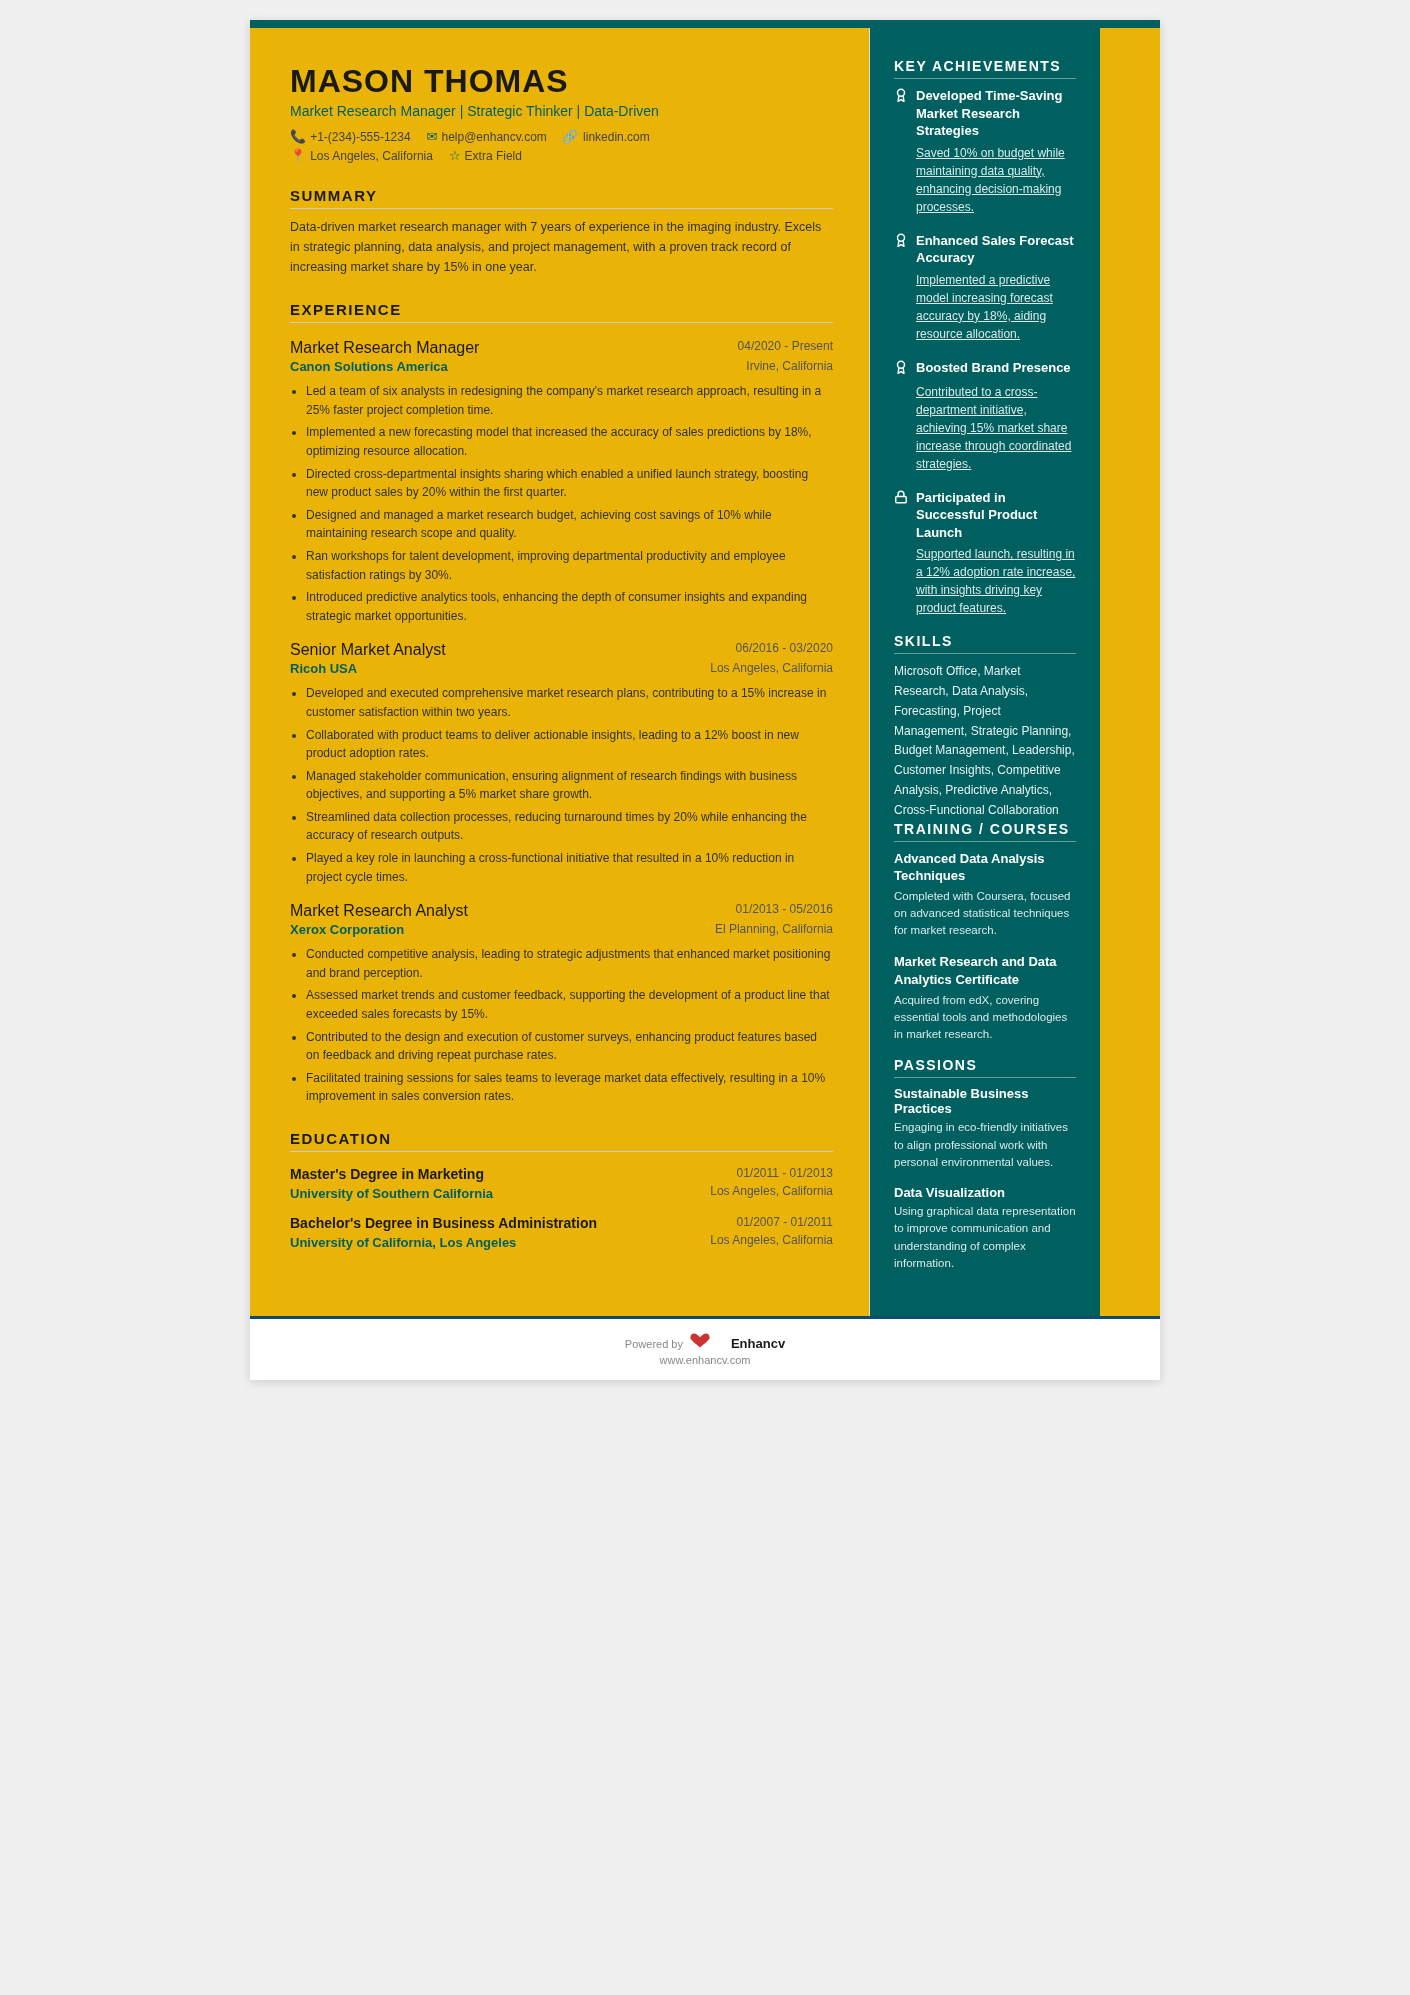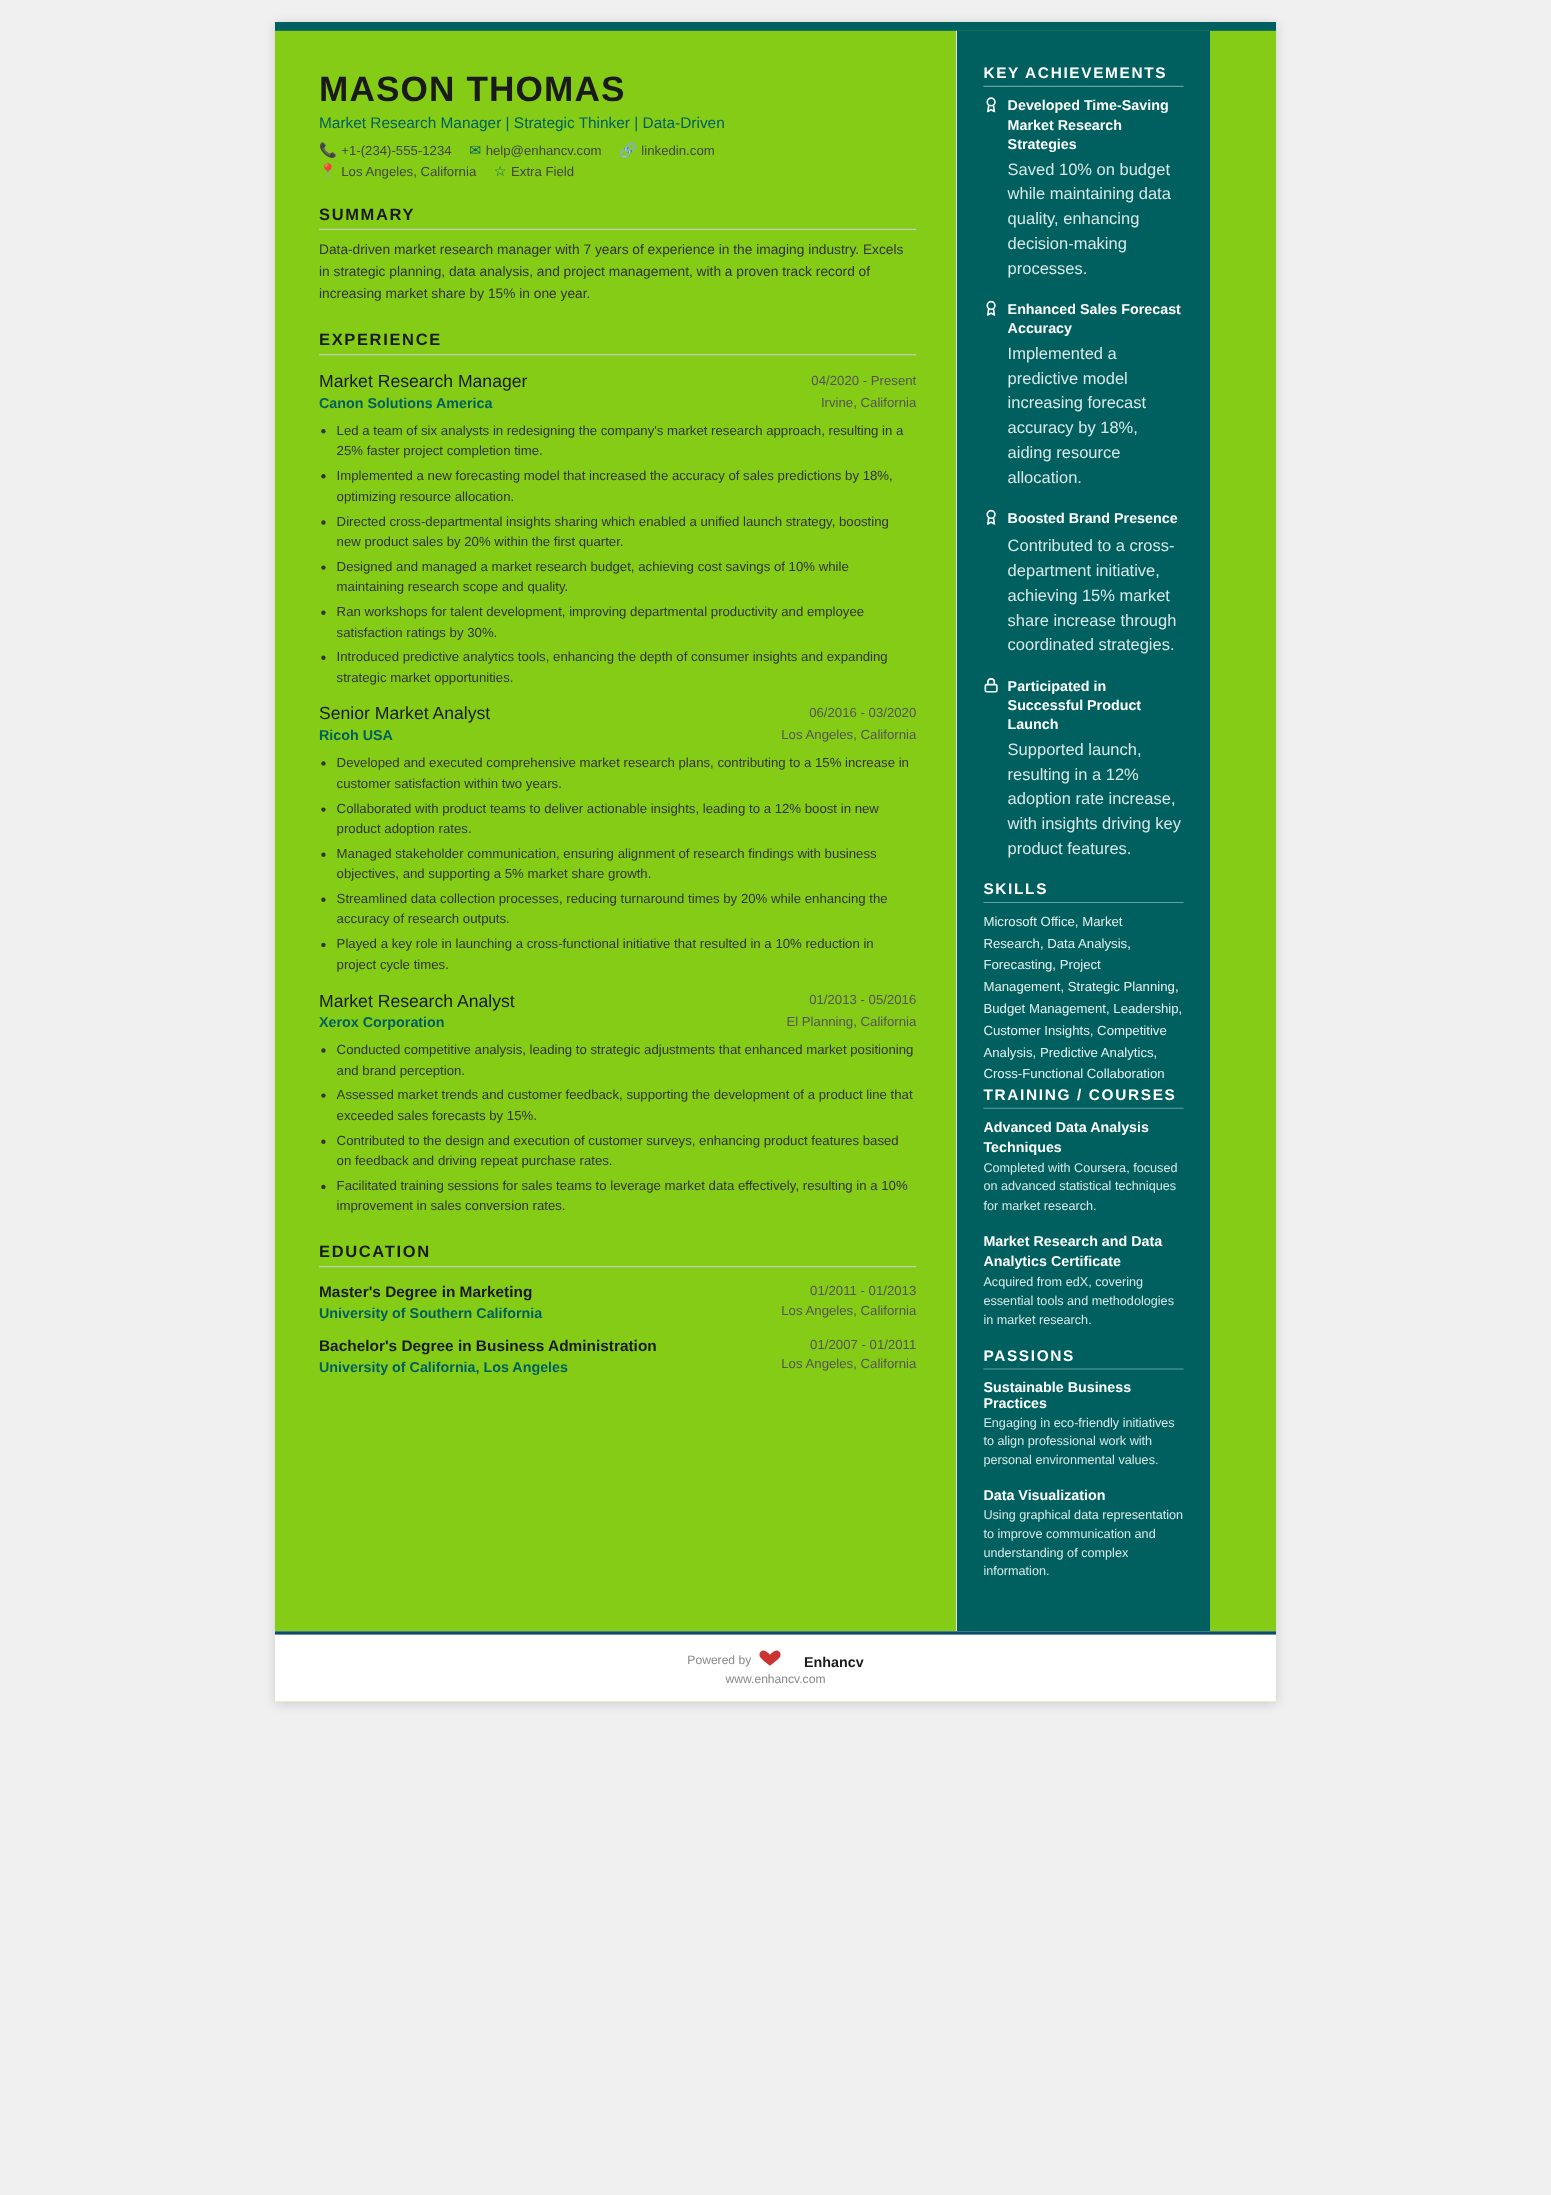--- a/index.html
+++ b/index.html
@@ -5,21 +5,21 @@
     * { margin: 0; padding: 0; box-sizing: border-box; }
     body {
       font-family: 'Arial', sans-serif;
       background: #f0f0f0;
       display: flex;
       justify-content: center;
       padding: 20px;
     }
     .resume-wrapper {
       width: 910px;
-      background: #84cc16;
+      background: #eab308;
       display: flex;
       flex-direction: row;
       box-shadow: 0 2px 10px rgba(0,0,0,0.15);
     }
     
     .left-col {
       width: 620px;
       padding: 36px 36px 36px 40px;
       border-right: 1px solid #e0e0e0;
     }
@@ -200,24 +200,25 @@
       line-height: 1.35;
       margin-bottom: 4px;
     }
     .achievement-icon {
       font-size: 14px;
       color: white;
       flex-shrink: 0;
       margin-top: 1px;
     }
     .achievement-desc {
-      font-size: 15px;
+      font-size: 12px;
       color: rgba(255,255,255,0.85);
       line-height: 1.5;
       padding-left: 22px;
+      text-decoration: underline;
     }
     .skills-text {
       font-size: 12px;
       color: rgba(255,255,255,0.9);
       line-height: 1.65;
       margin-top: 6px;
     }
     .training-item {
       margin-bottom: 14px;
     }

